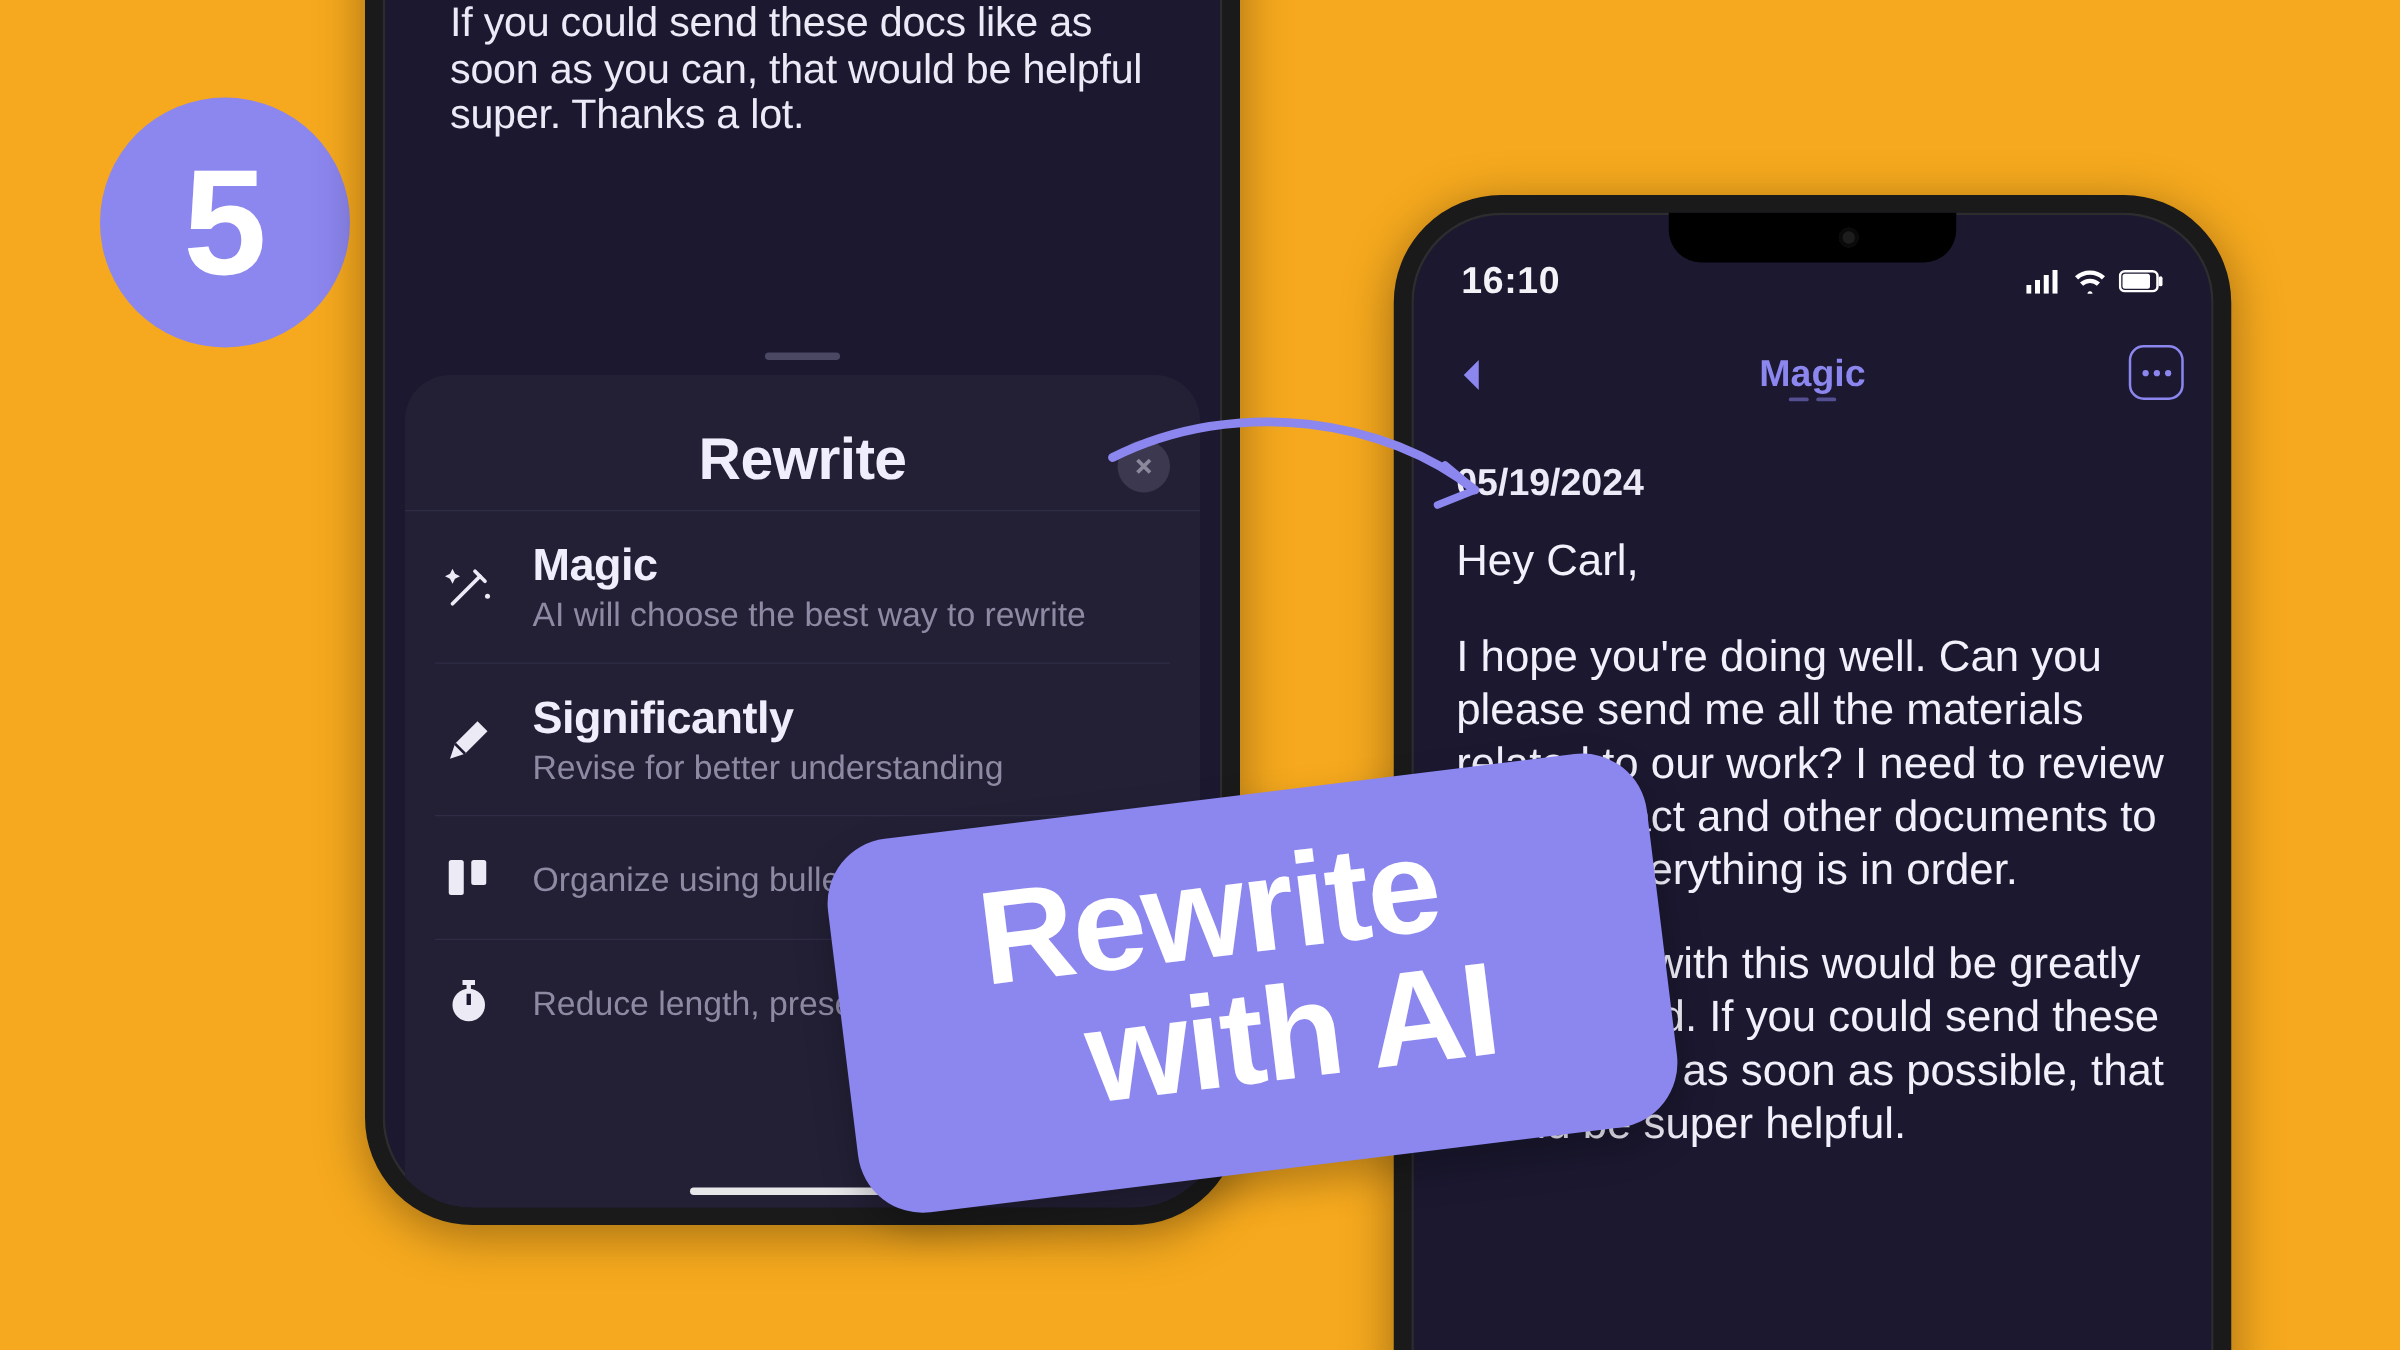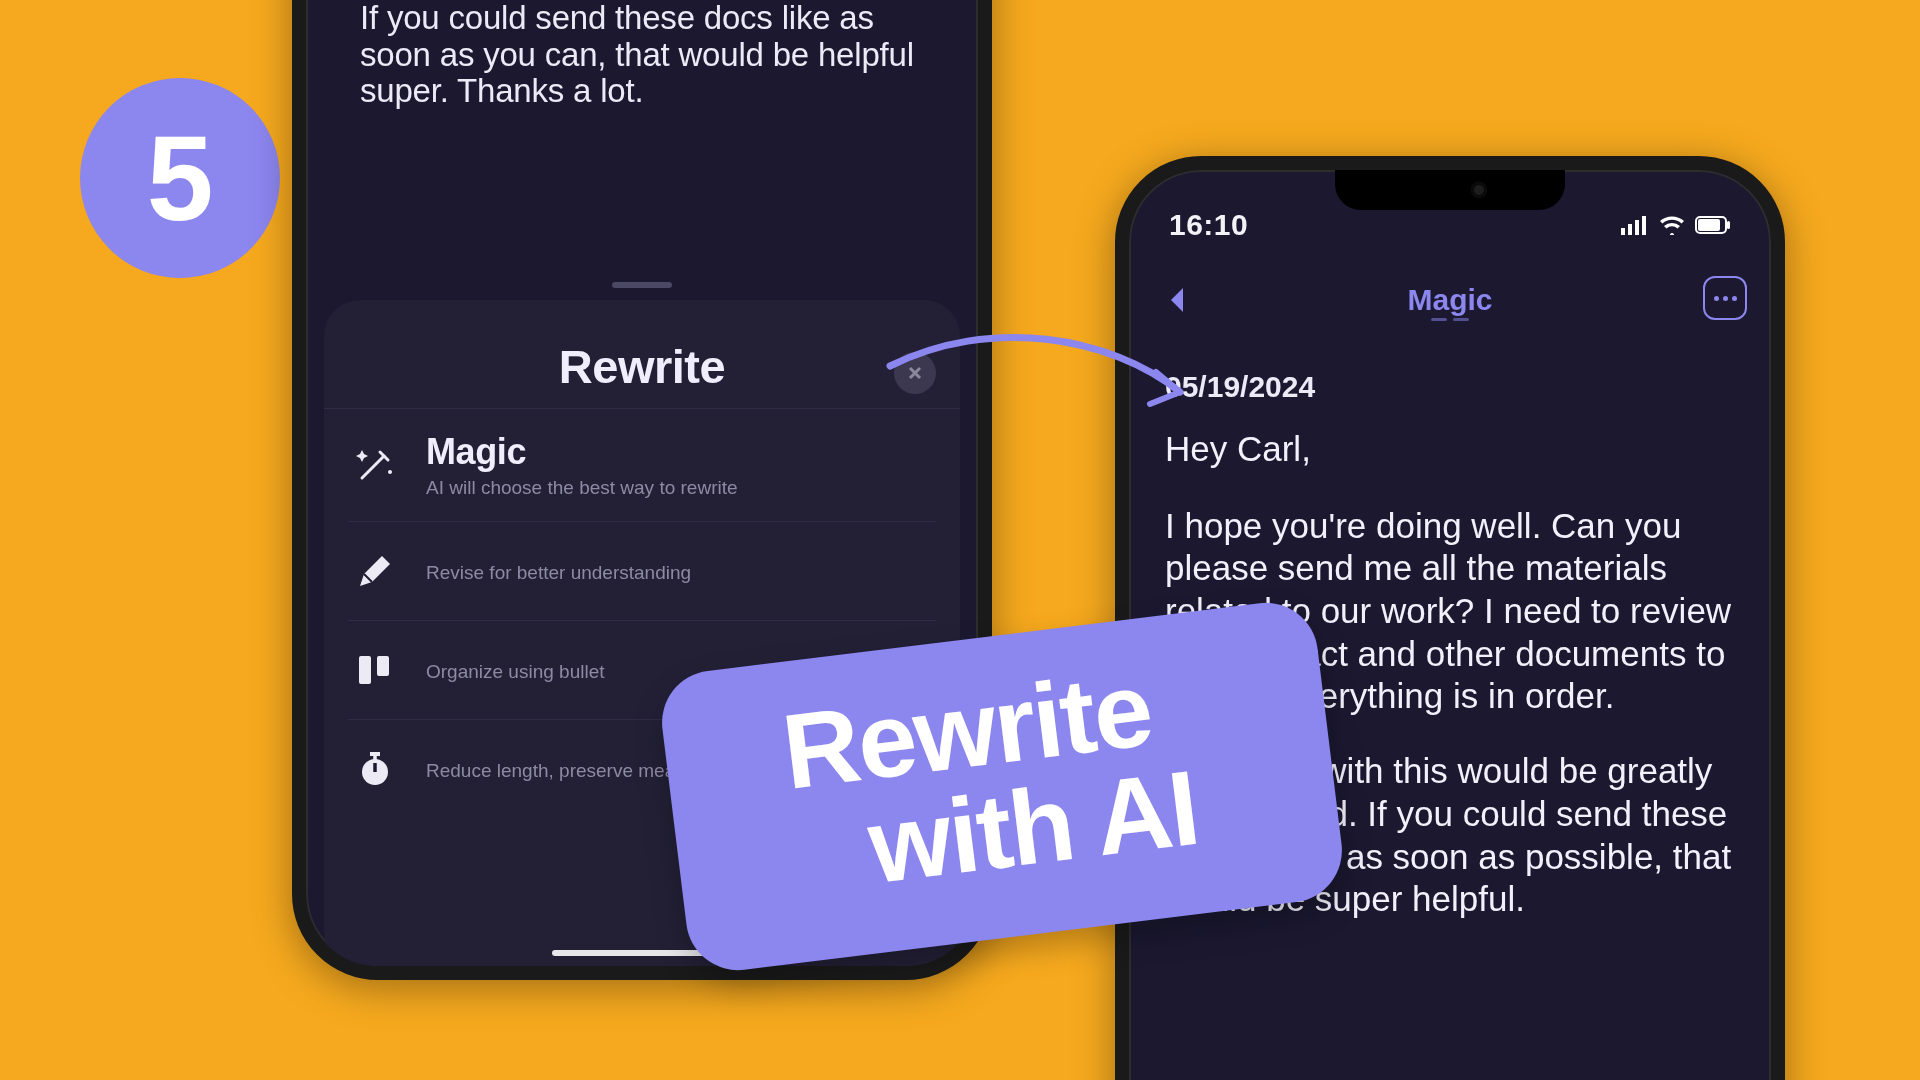--- a/index.html
+++ b/index.html
@@ -86,21 +86,21 @@
   .option:last-child{ border-bottom:none; }
   .option .icon{
     width:54px; height:54px; flex:0 0 54px;
     display:flex; align-items:center; justify-content:center;
     color:#ecebf5;
   }
   .option .texts .title{
     color:#f0eefc; font-size:36px; font-weight:700; letter-spacing:-0.4px;
   }
   .option .texts .desc{
-    color:#8d8aa3; font-size:19px; font-weight:400; margin-top:4px;
+    color:#8d8aa3; font-size:27px; font-weight:400; margin-top:4px;
   }
 
   .home-indicator{
     position:absolute; bottom:10px; left:50%; transform:translateX(-50%);
     width:180px; height:6px; border-radius:3px; background:#e7e7ea;
   }
 
   
   .notch{
     position:absolute; top:0; left:50%; transform:translateX(-50%);
@@ -215,20 +215,21 @@
 
 
       <div class="option">
         <div class="icon">
           <svg width="42" height="42" viewBox="0 0 42 42" fill="#ecebf5">
             <path d="M6 36 L10 24 L28 6 L36 14 L18 32 Z"></path>
             <path d="M10 24 L18 32" stroke="#1b1830" stroke-width="2"></path>
           </svg>
         </div>
         <div class="texts">
+          <div class="title">Significantly</div>
           <div class="desc">Revise for better understanding</div>
         </div>
       </div>
 
       <div class="option">
         <div class="icon">
           <svg width="40" height="40" viewBox="0 0 40 40" fill="#ecebf5">
             <rect x="4" y="6" width="12" height="28" rx="2"></rect>
             <rect x="22" y="6" width="12" height="20" rx="2"></rect>
           </svg>

